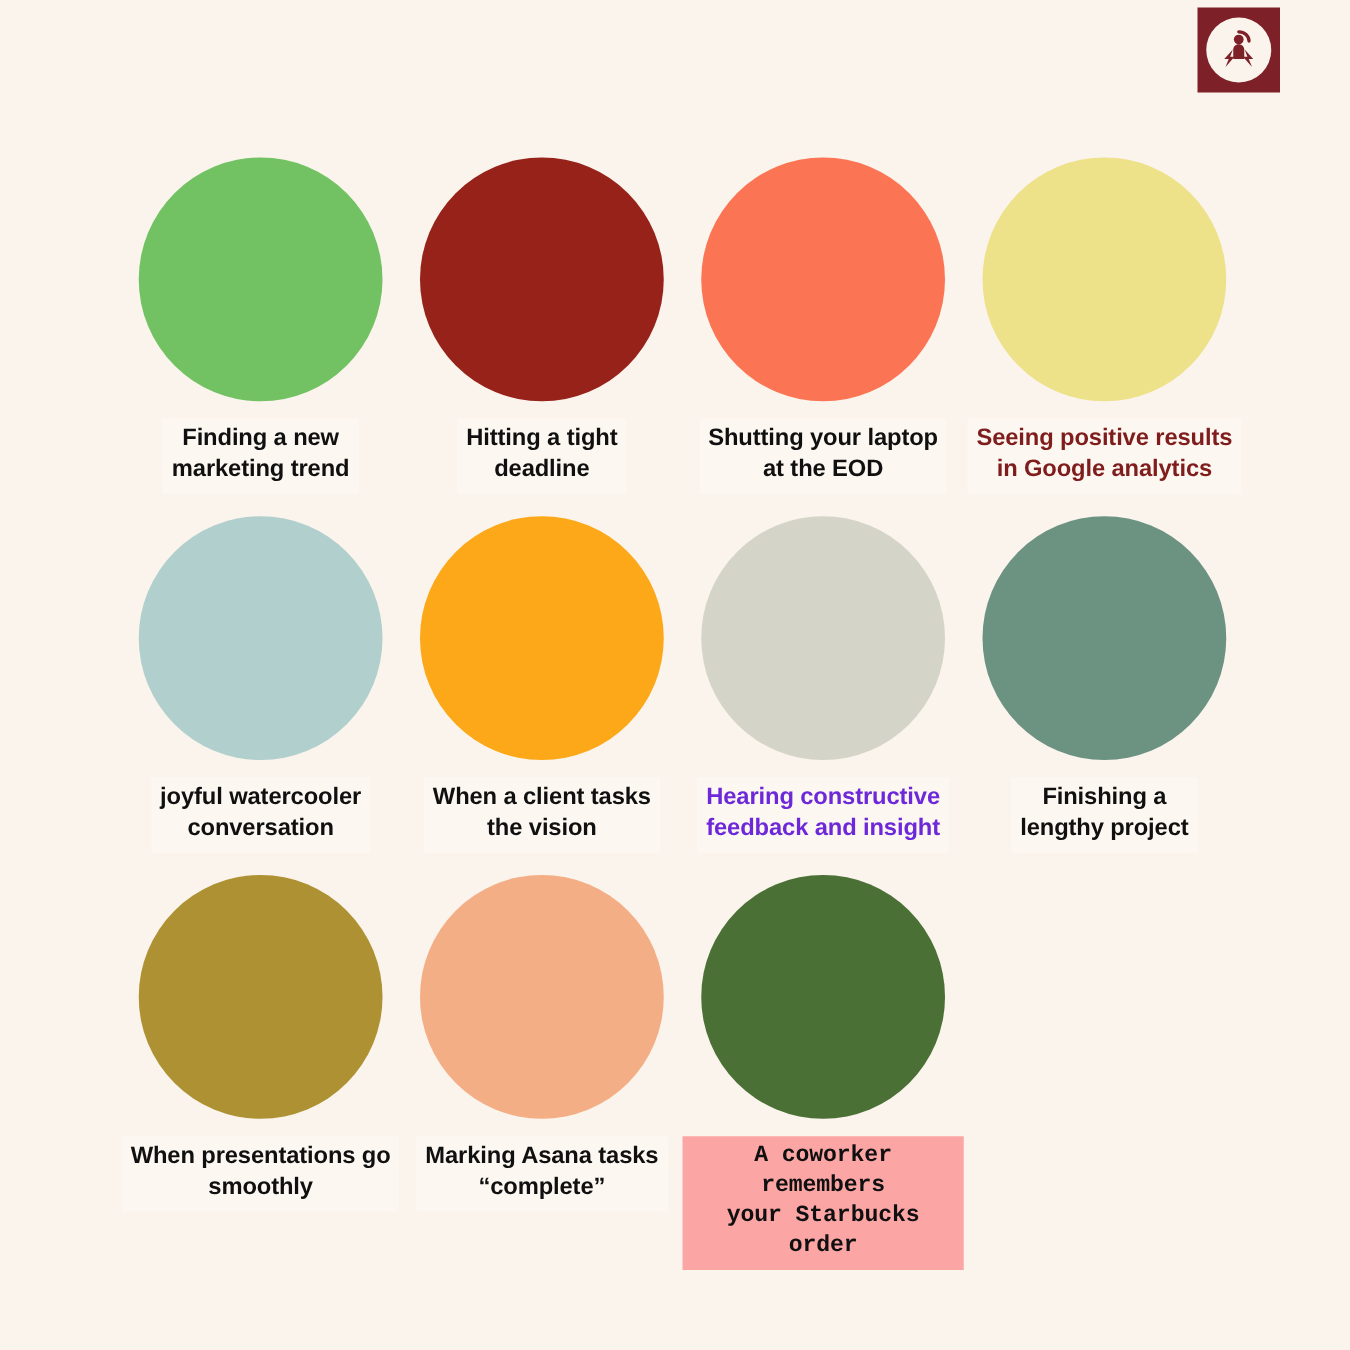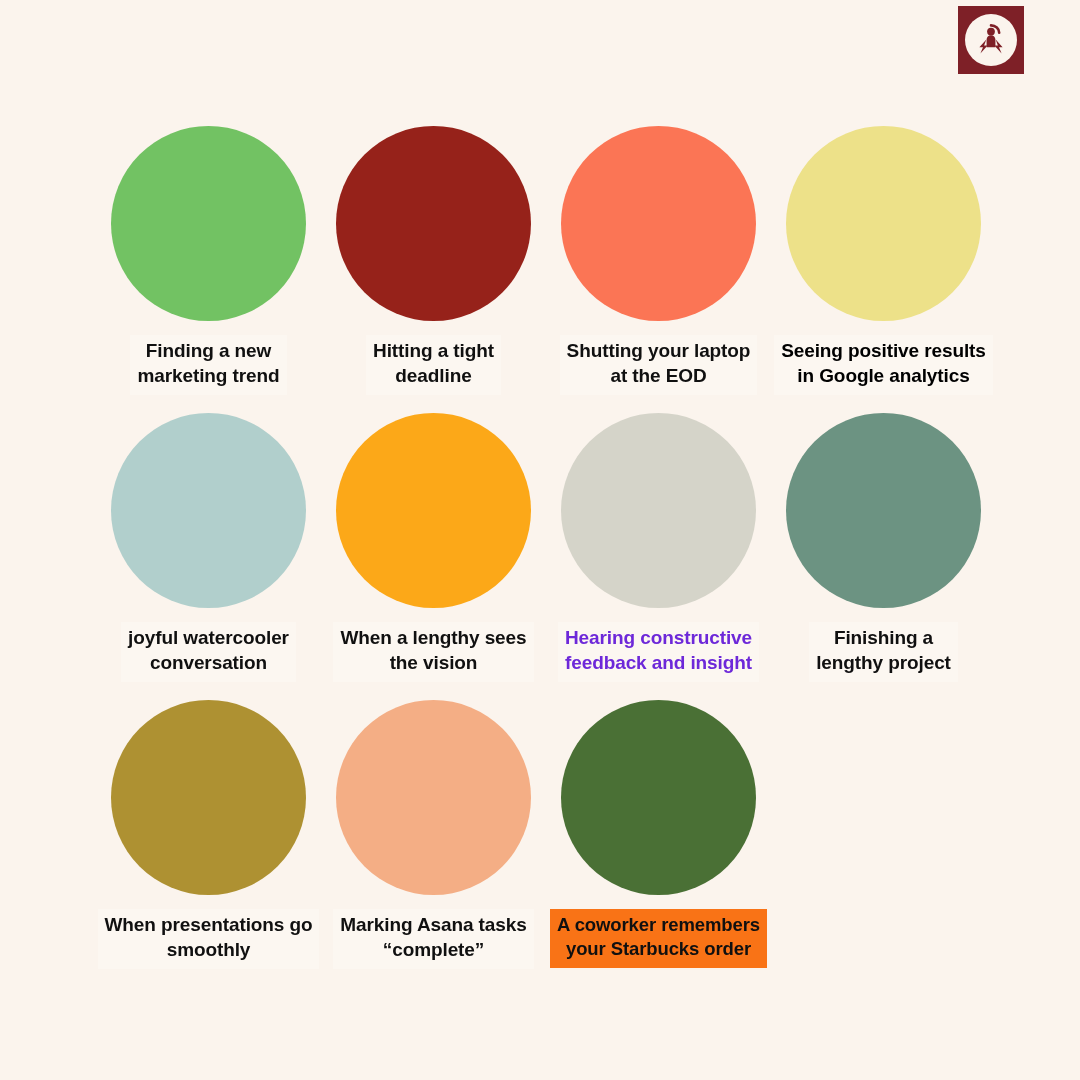--- a/index.html
+++ b/index.html
@@ -106,31 +106,31 @@
       <div class="caption" style="white-space: pre-line; background: rgb(252, 247, 241); color: rgb(16, 16, 16);">Hitting a tight
 deadline</div>
     </div>
     <div class="cell" data-idx="1">
       <div class="swatch" style="background: rgb(251, 117, 85);"></div>
       <div class="caption" style="white-space: pre-line; background: rgb(252, 247, 241); color: rgb(16, 16, 16);">Shutting your laptop
 at the EOD</div>
     </div>
     <div class="cell" data-idx="3">
       <div class="swatch" style="background: rgb(237, 225, 137);"></div>
-      <div class="caption" style="white-space: pre-line; background: rgb(252, 247, 241); color: #000000;">Seeing positive results
+      <div class="caption" style="white-space: pre-line; background: rgb(252, 247, 241); color: #7f1d1d;">Seeing positive results
 in Google analytics</div>
     </div>
     <div class="cell" data-idx="4">
       <div class="swatch" style="background: rgb(177, 207, 204);"></div>
       <div class="caption" style="white-space: pre-line; background: rgb(252, 247, 241); color: rgb(16, 16, 16);">joyful watercooler
 conversation</div>
     </div>
     <div class="cell" data-idx="5">
       <div class="swatch" style="background: rgb(252, 168, 24);"></div>
-      <div class="caption" style="white-space: pre-line; background: rgb(252, 247, 241); color: rgb(16, 16, 16);">When a lengthy sees
+      <div class="caption" style="white-space: pre-line; background: rgb(252, 247, 241); color: rgb(16, 16, 16);">When a client tasks
 the vision</div>
     </div>
     <div class="cell" data-idx="6">
       <div class="swatch" style="background: rgb(213, 212, 201);"></div>
       <div class="caption" style="white-space: pre-line; background: rgb(252, 247, 241); color: #6d28d9;">Hearing constructive
 feedback and insight</div>
     </div>
     <div class="cell" data-idx="7">
       <div class="swatch" style="background: rgb(108, 147, 130);"></div>
       <div class="caption" style="white-space: pre-line; background: rgb(252, 247, 241); color: rgb(16, 16, 16); text-align: center;">Finishing a
@@ -141,16 +141,16 @@
       <div class="caption" style="white-space: pre-line; background: rgb(252, 247, 241); color: rgb(16, 16, 16);">When presentations go
 smoothly</div>
     </div>
     <div class="cell" data-idx="9">
       <div class="swatch" style="background: rgb(244, 174, 133);"></div>
       <div class="caption" style="white-space: pre-line; background: rgb(252, 247, 241); color: rgb(16, 16, 16);">Marking Asana tasks
 “complete”</div>
     </div>
     <div class="cell" data-idx="10">
       <div class="swatch" style="background: rgb(74, 112, 53);"></div>
-      <div class="caption" style="white-space: pre-line; background: #f97316; color: rgb(16, 16, 16);">A coworker remembers
+      <div class="caption" style="white-space: pre-line; background: #fca5a5; color: rgb(16, 16, 16); font-family: Liberation Mono, monospace;">A coworker remembers
 your Starbucks order</div>
     </div>
   </div>
 
 </body></html>

